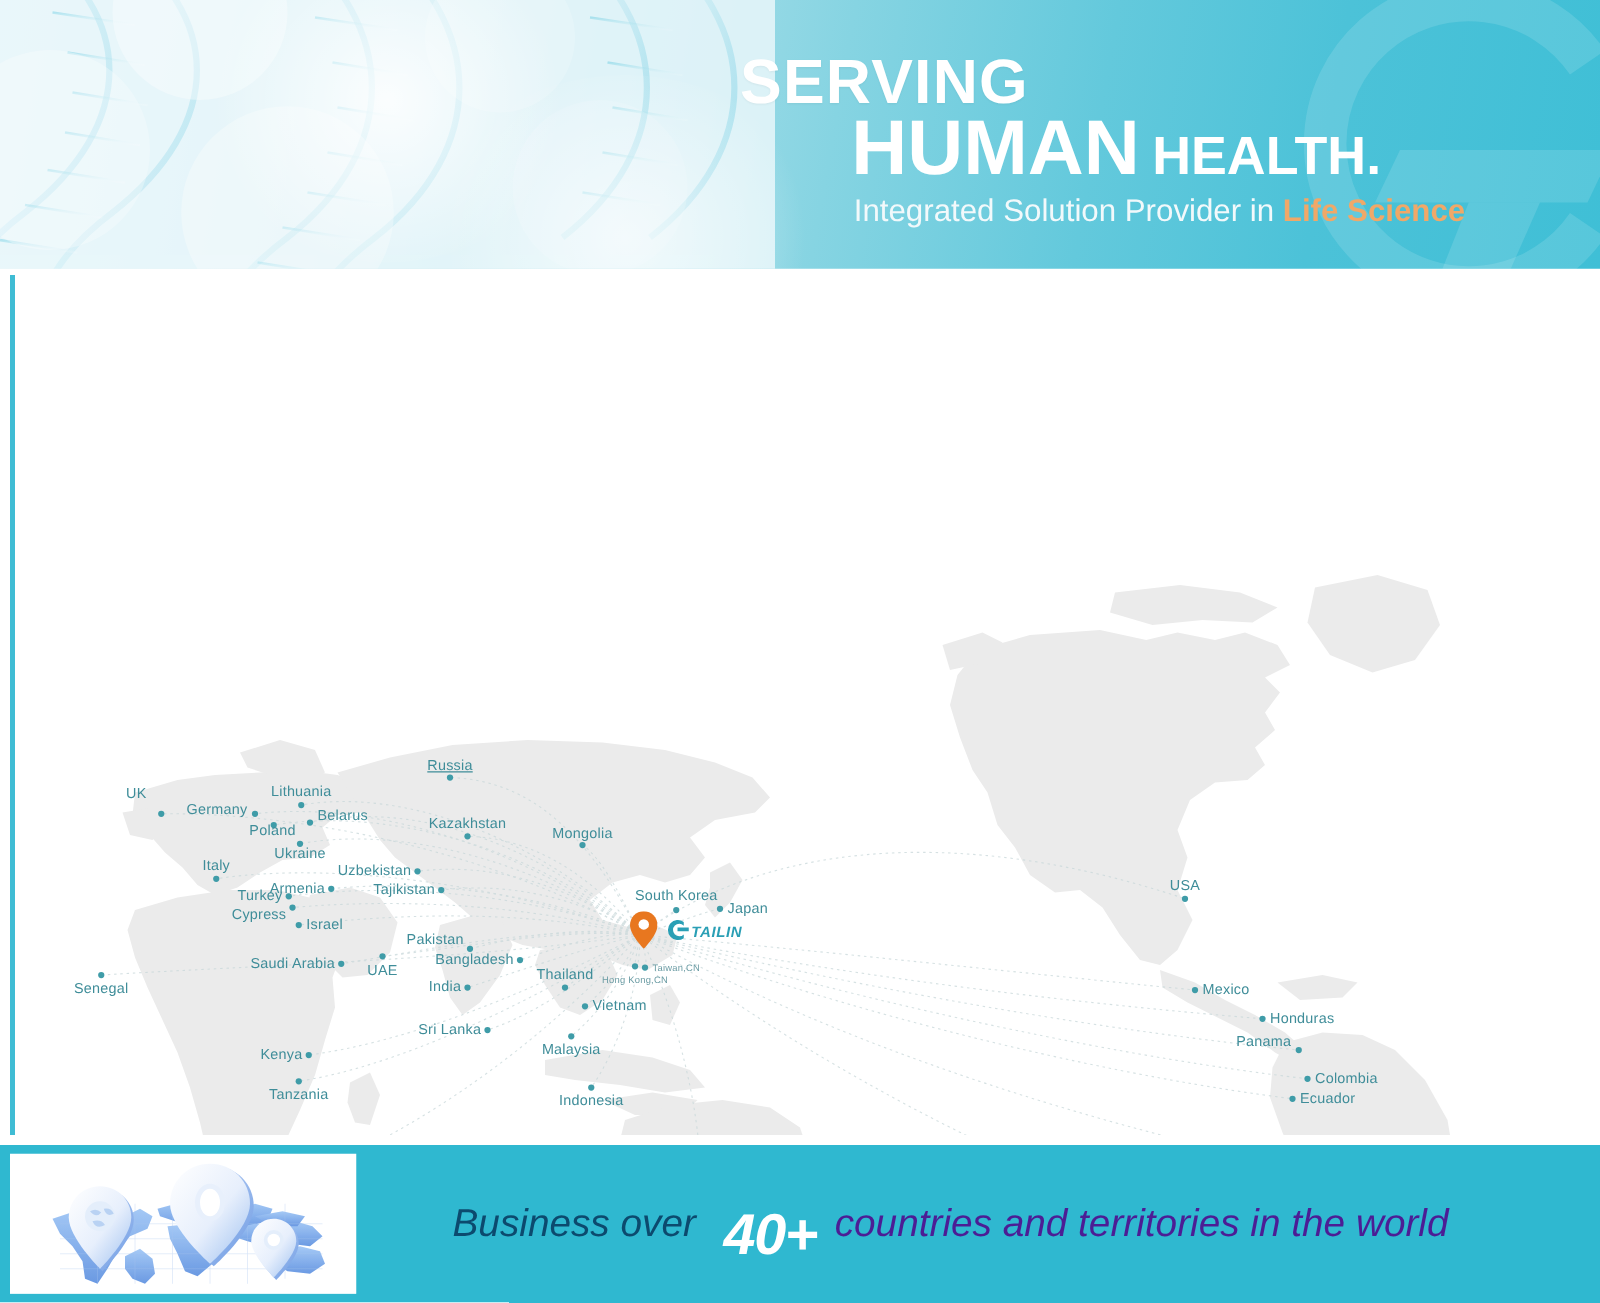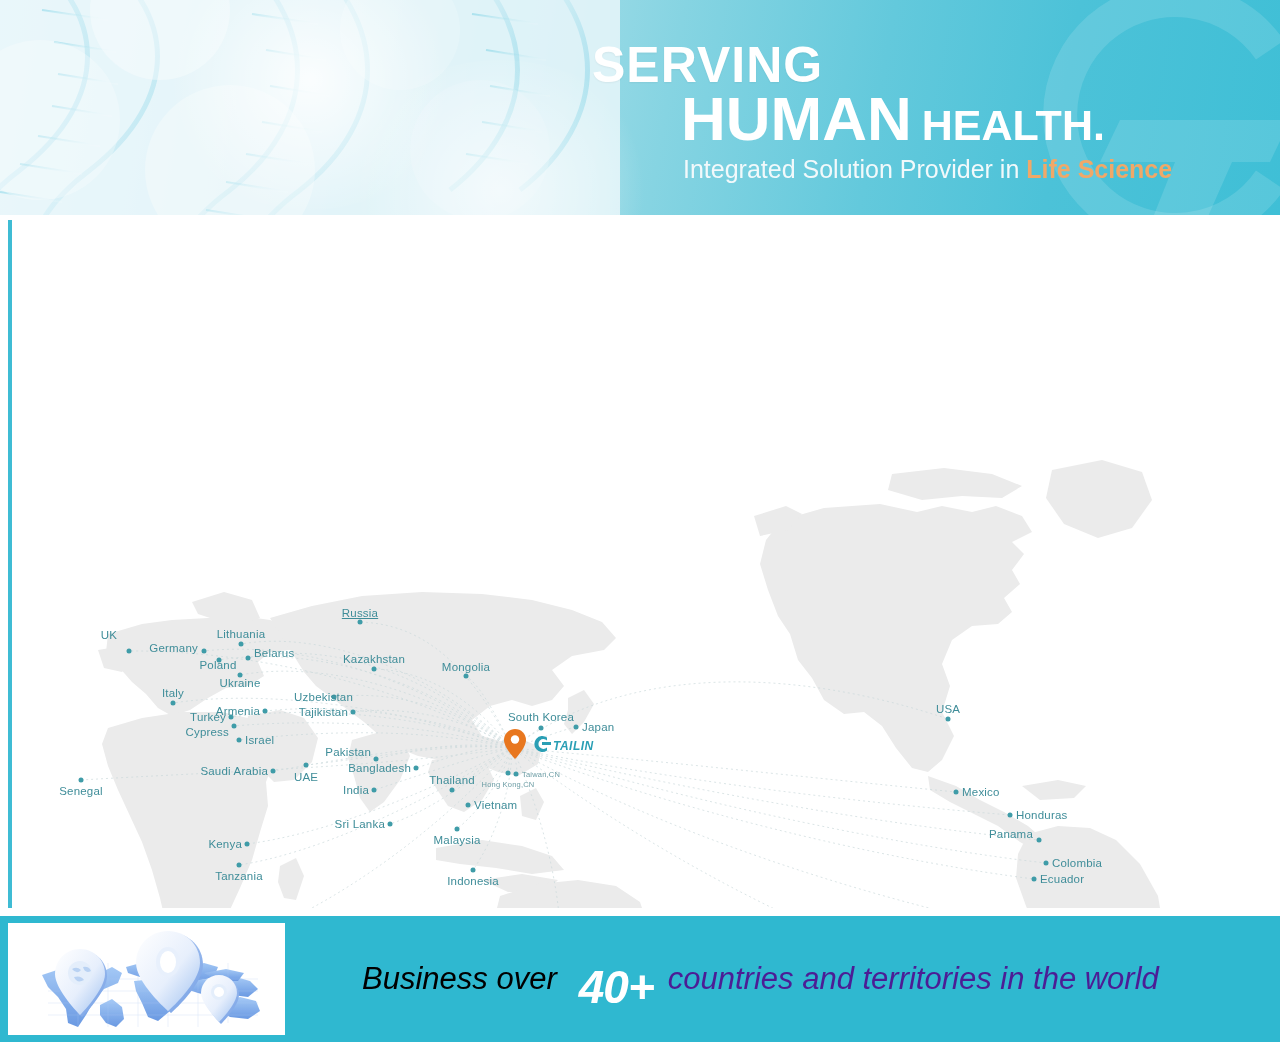--- a/index.html
+++ b/index.html
@@ -96,21 +96,21 @@
   .banner-card{
     position:absolute;left:8px;top:7px;width:277px;height:112px;
     background:#ffffff;overflow:hidden;
   }
   .banner-card svg{position:absolute;left:0;top:0;}
   .banner-text{
     position:absolute;left:362px;top:0;height:126px;
     display:flex;align-items:center;white-space:nowrap;
   }
   .banner-text .t1{
-    font-size:31px;font-style:italic;color:#000000;font-weight:500;
+    font-size:31px;font-style:italic;color:#0c4a6e;font-weight:500;
   }
   .banner-text .t2{
     font-size:46px;font-style:italic;color:#ffffff;font-weight:bold;
     margin:16px 14px 0 22px;letter-spacing:-1px;
   }
   .banner-text .t3{
     font-size:31px;font-style:italic;color:#4c1d95;font-weight:500;
   }
 </style>
 </head>
@@ -337,21 +337,21 @@
           <div class="lbl c" style="left: 161px; top: 473px;">Italy</div>
           <div class="mk" style="left: 219px; top: 497px;"></div>
           <div class="lbl r" style="left: 214px; top: 497px;">Turkey</div>
           <div class="mk" style="left: 253px; top: 491px;"></div>
           <div class="lbl r" style="left: 248px; top: 491px;">Armenia</div>
           <div class="mk" style="left: 222px; top: 506px;"></div>
           <div class="lbl r" style="left: 217px; top: 512px;">Cypress</div>
           <div class="mk" style="left: 227px; top: 520px;"></div>
           <div class="lbl l" style="left: 233px; top: 520px;">Israel</div>
           <div class="mk" style="left: 322px; top: 477px;"></div>
-          <div class="lbl r" style="left: 317px; top: 477px; margin-left: 24px;">Uzbekistan</div>
+          <div class="lbl r" style="left: 317px; top: 477px;">Uzbekistan</div>
           <div class="mk" style="left: 341px; top: 492px;"></div>
           <div class="lbl r" style="left: 336px; top: 492px;">Tajikistan</div>
           <div class="mk" style="left: 362px; top: 449px;"></div>
           <div class="lbl c" style="left: 362px; top: 439px;">Kazakhstan</div>
           <div class="mk" style="left: 348px; top: 402px;"></div>
           <div class="lbl c" style="left: 348px; top: 393px; text-decoration: underline;">Russia</div>
           <div class="mk" style="left: 454px; top: 456px;"></div>
           <div class="lbl c" style="left: 454px; top: 447px;">Mongolia</div>
           <div class="mk" style="left: 261px; top: 551px;"></div>
           <div class="lbl r" style="left: 256px; top: 551px;">Saudi Arabia</div>

